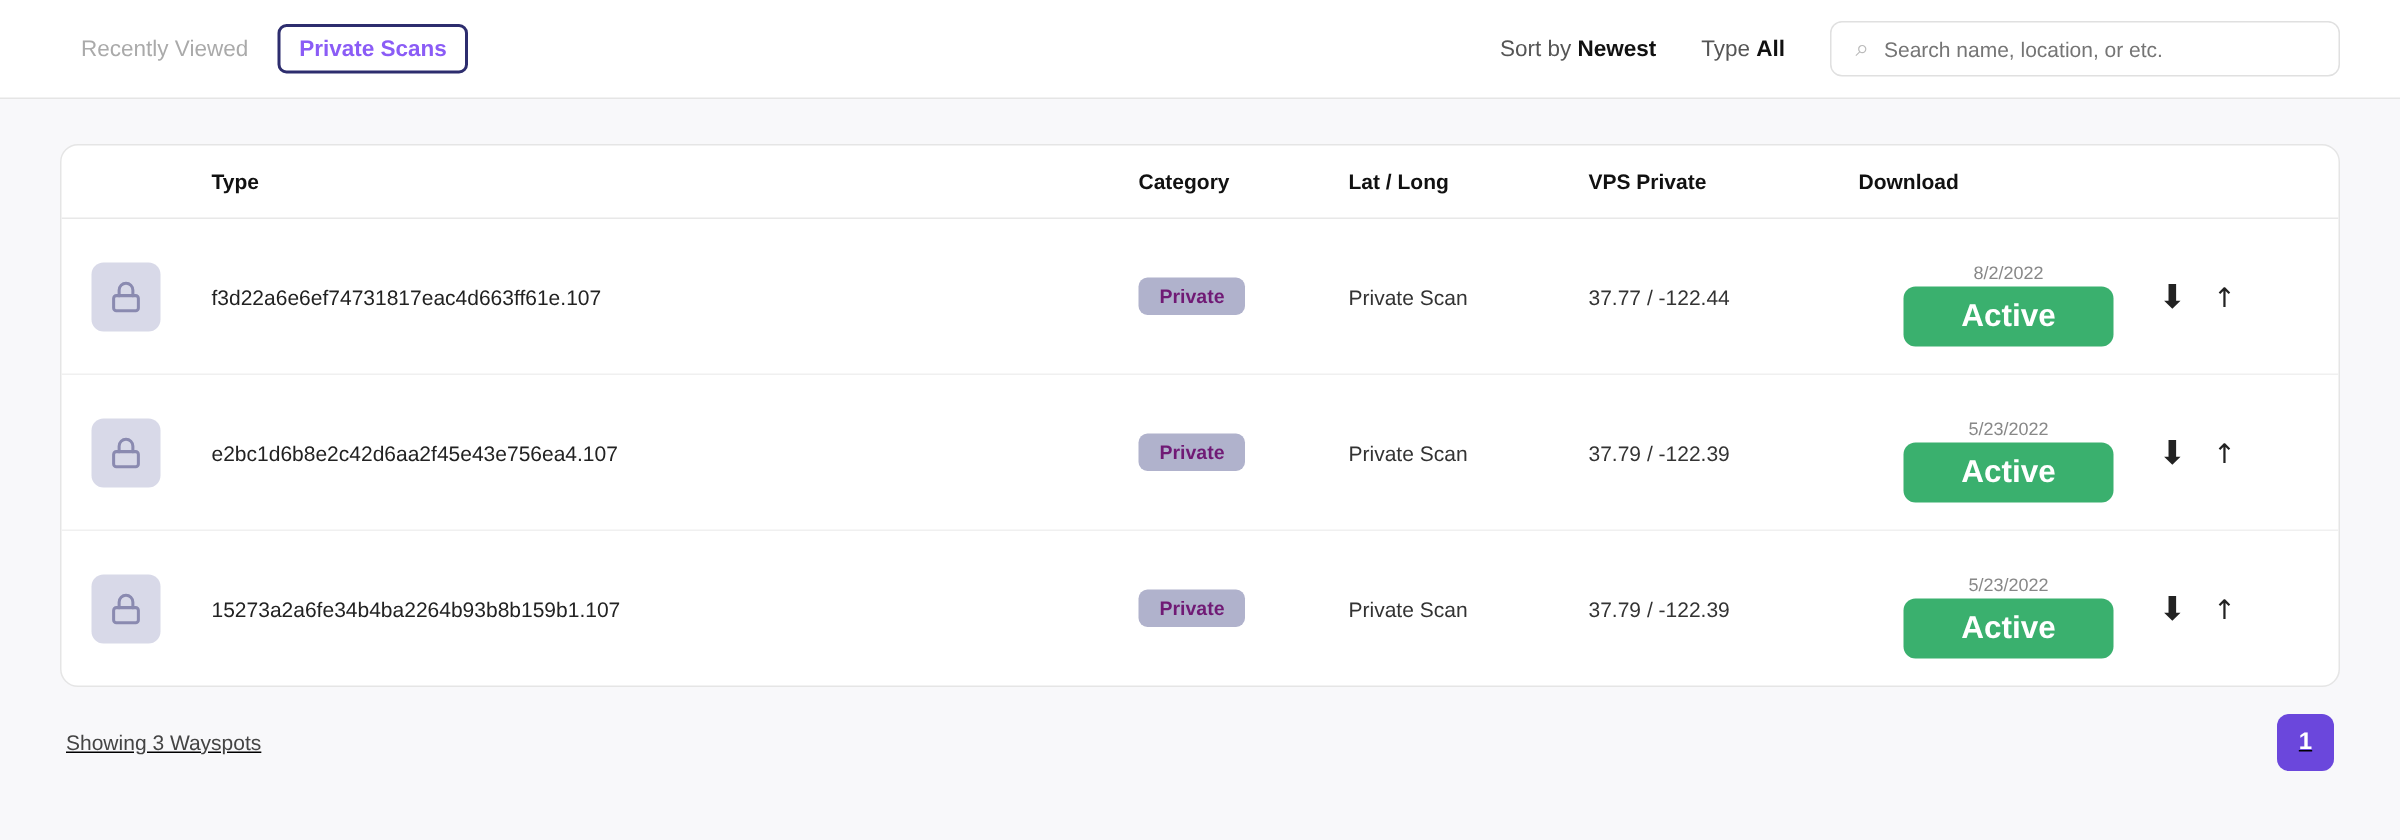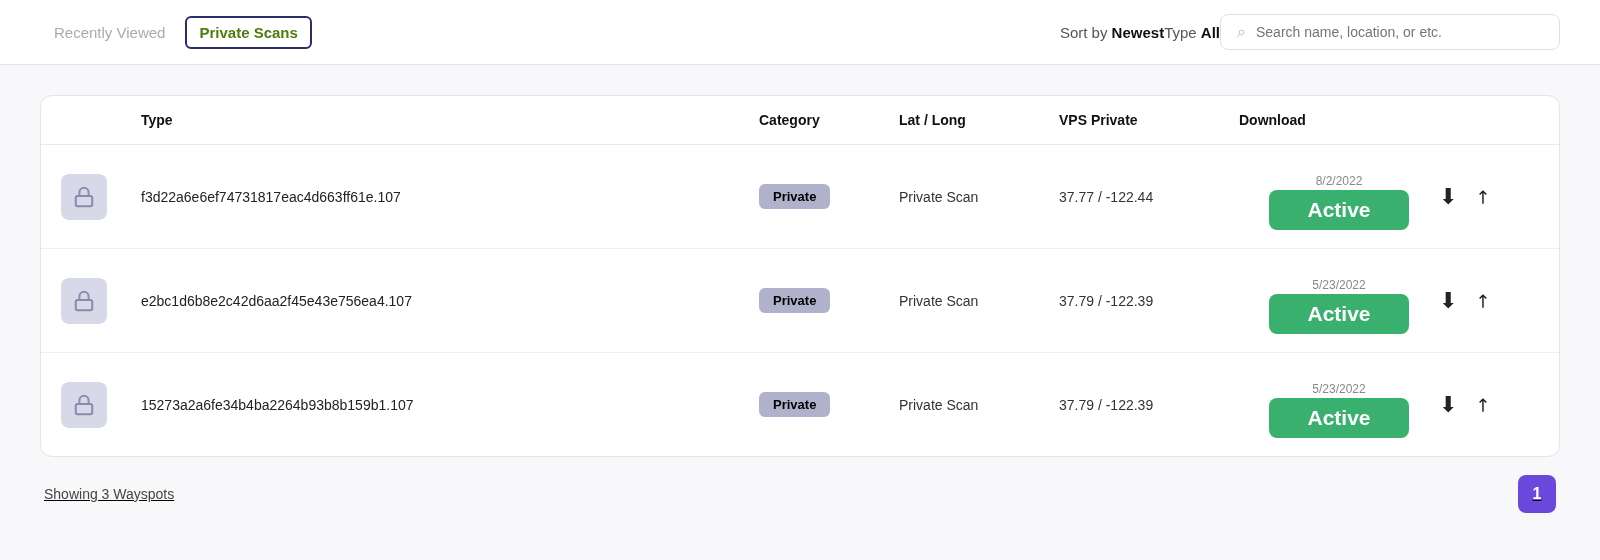--- a/index.html
+++ b/index.html
@@ -27,27 +27,28 @@
     .tab {
       font-size: 15px;
       color: #aaa;
       cursor: pointer;
       padding: 6px 12px;
       border-radius: 6px;
       border: 2px solid transparent;
       font-weight: 400;
     }
     .tab.active {
-      color: #4d7c0f;
+      color: #8b5cf6;
       border: 2px solid #2d2d6e;
       font-weight: 600;
     }
     .controls {
       display: flex;
       align-items: center;
+      gap: 30px;
       margin-left: auto;
     }
     .sort-label, .type-label {
       font-size: 15px;
       color: #555;
       white-space: nowrap;
     }
     .sort-label strong, .type-label strong {
       color: #111;
       font-weight: 700;
@@ -115,21 +116,21 @@
       align-items: center;
       justify-content: center;
     }
     .row-title {
       font-size: 14px;
       color: #222;
       font-weight: 400;
     }
     .type-badge {
       background: #b0b2cc;
-      color: #000000;
+      color: #701a75;
       font-size: 13px;
       font-weight: 600;
       padding: 5px 14px;
       border-radius: 6px;
       display: inline-block;
     }
     .category-text {
       font-size: 14px;
       color: #333;
     }

